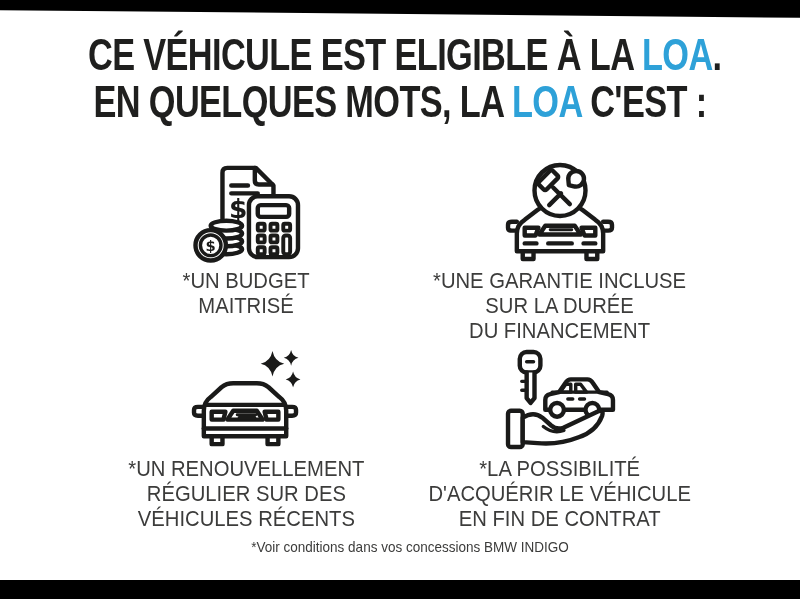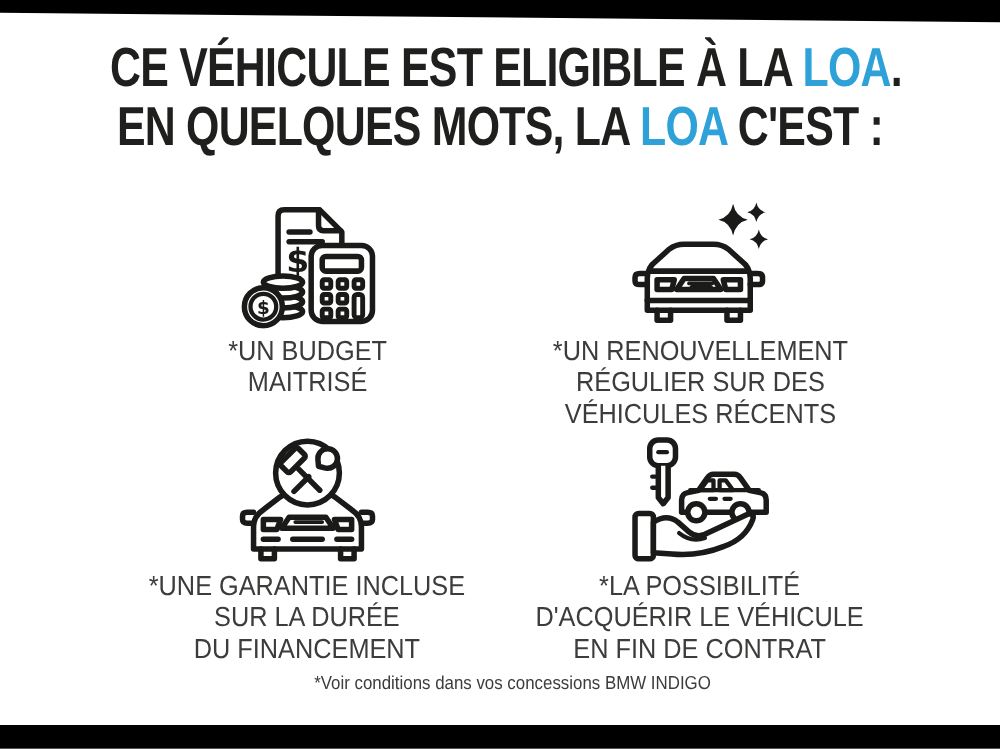--- a/index.html
+++ b/index.html
@@ -77,63 +77,63 @@
         </svg>
       </div>
       <p class="caption">*UN BUDGET
 MAITRISÉ</p>
     </section>
 
     <section class="cell">
       <div class="icon">
         <svg viewBox="0 0 120 104" width="118" height="102">
           <g fill="none" stroke="#1a1a19" stroke-width="4.5" stroke-linecap="round" stroke-linejoin="round">
+            <path fill="#fff" d="M16 92 V74 q0-9 8-14 l13-10 q5-4 12-4 h22 q7 0 12 4 l13 10 q8 5 8 14 v18 z"></path>
+            <path d="M16 62 h-5 q-4 0 -4 3 v3 q0 3 4 3 h5 M104 62 h5 q4 0 4 3 v3 q0 3 -4 3 h-5"></path>
+            <path d="M24 68 h14 l-3 8 h-11 z M96 68 h-14 l3 8 h11 z"></path>
+            <path d="M45 66 h30 l6 9 h-42 z"></path>
+            <path d="M50 70 h22" stroke-width="3"></path>
+            <path d="M24 84 h12 M48 84 h24 M84 84 h12"></path>
+            <path d="M22 92 v8 h11 v-8 M87 92 v8 h11 v-8"></path>
+            <circle cx="60" cy="30" r="26" fill="#fff"></circle>
+            <rect x="38" y="14" width="20" height="11" rx="2" transform="rotate(-45 48 19.5)" fill="#fff"></rect>
+            <path d="M53 27 L70 44"></path>
+            <path fill="#fff" d="M75 26 A8 8 0 1 0 68.5 19 L69 24.5 L74 25.8 Z"></path>
+            <path d="M61 33 L49 45"></path>
+          </g>
+        </svg>
+      </div>
+      <p class="caption">*UNE GARANTIE INCLUSE
+SUR LA DURÉE
+DU FINANCEMENT</p>
+    </section>
+
+    <section class="cell">
+      <div class="icon">
+        <svg viewBox="0 0 120 104" width="118" height="102">
+          <g fill="none" stroke="#1a1a19" stroke-width="4.5" stroke-linecap="round" stroke-linejoin="round">
             <g fill="#1a1a19" stroke="none">
               <path d="M87 2 q2.2 10.8 12 13 q-9.8 2.2 -12 13 q-2.2 -10.8 -12 -13 q9.8 -2.2 12 -13 z"></path>
               <path d="M106 1 q1.4 6.6 7.5 8 q-6.1 1.4 -7.5 8 q-1.4 -6.6 -7.5 -8 q6.1 -1.4 7.5 -8 z"></path>
               <path d="M108 23 q1.4 6.6 7.5 8 q-6.1 1.4 -7.5 8 q-1.4 -6.6 -7.5 -8 q6.1 -1.4 7.5 -8 z"></path>
             </g>
             <path fill="#fff" d="M17 89 V63 q0-9 7-14 l11-10 q5-4 12-4 h24 q7 0 12 4 l11 10 q7 5 7 14 v26 z"></path>
             <path d="M19 57 h80"></path>
             <path d="M17 59 h-6 q-4 0 -4 3 v3 q0 3 4 3 h6 M101 59 h6 q4 0 4 3 v3 q0 3 -4 3 h-6"></path>
             <path d="M25 64 h14 l-2 8 h-12 z M93 64 h-14 l2 8 h12 z"></path>
             <path d="M47 63 h24 l6 9 h-36 z"></path>
             <path d="M51 67 h19 M53 70 h16" stroke-width="3"></path>
             <path d="M17 81 h84"></path>
             <path d="M25 89 v8 h11 v-8 M82 89 v8 h11 v-8"></path>
           </g>
         </svg>
       </div>
       <p class="caption">*UN RENOUVELLEMENT
 RÉGULIER SUR DES
 VÉHICULES RÉCENTS</p>
-    </section>
-
-    <section class="cell">
-      <div class="icon">
-        <svg viewBox="0 0 120 104" width="118" height="102">
-          <g fill="none" stroke="#1a1a19" stroke-width="4.5" stroke-linecap="round" stroke-linejoin="round">
-            <path fill="#fff" d="M16 92 V74 q0-9 8-14 l13-10 q5-4 12-4 h22 q7 0 12 4 l13 10 q8 5 8 14 v18 z"></path>
-            <path d="M16 62 h-5 q-4 0 -4 3 v3 q0 3 4 3 h5 M104 62 h5 q4 0 4 3 v3 q0 3 -4 3 h-5"></path>
-            <path d="M24 68 h14 l-3 8 h-11 z M96 68 h-14 l3 8 h11 z"></path>
-            <path d="M45 66 h30 l6 9 h-42 z"></path>
-            <path d="M50 70 h22" stroke-width="3"></path>
-            <path d="M24 84 h12 M48 84 h24 M84 84 h12"></path>
-            <path d="M22 92 v8 h11 v-8 M87 92 v8 h11 v-8"></path>
-            <circle cx="60" cy="30" r="26" fill="#fff"></circle>
-            <rect x="38" y="14" width="20" height="11" rx="2" transform="rotate(-45 48 19.5)" fill="#fff"></rect>
-            <path d="M53 27 L70 44"></path>
-            <path fill="#fff" d="M75 26 A8 8 0 1 0 68.5 19 L69 24.5 L74 25.8 Z"></path>
-            <path d="M61 33 L49 45"></path>
-          </g>
-        </svg>
-      </div>
-      <p class="caption">*UNE GARANTIE INCLUSE
-SUR LA DURÉE
-DU FINANCEMENT</p>
     </section>
 
     <section class="cell">
       <div class="icon">
         <svg viewBox="0 0 120 104" width="118" height="102">
           <g fill="none" stroke="#1a1a19" stroke-width="4.5" stroke-linecap="round" stroke-linejoin="round">
             <rect x="19" y="3" width="21" height="21" rx="7" fill="#fff"></rect>
             <path d="M26 13 h7" stroke-width="3.5"></path>
             <path fill="#fff" d="M26 24 V50 L30 55 L34 50 V24"></path>
             <path d="M26 33 h-5 M26 42 h-5" stroke-width="3.5"></path>

